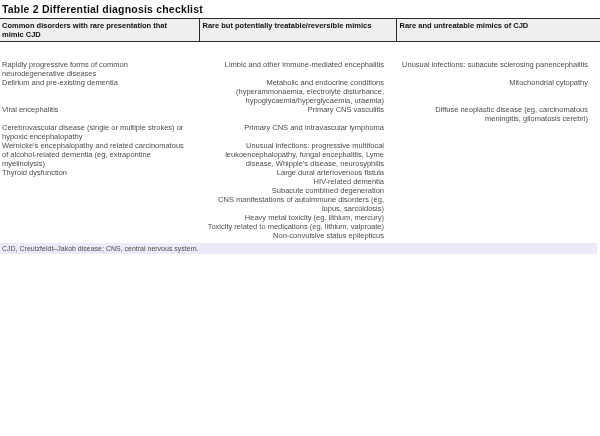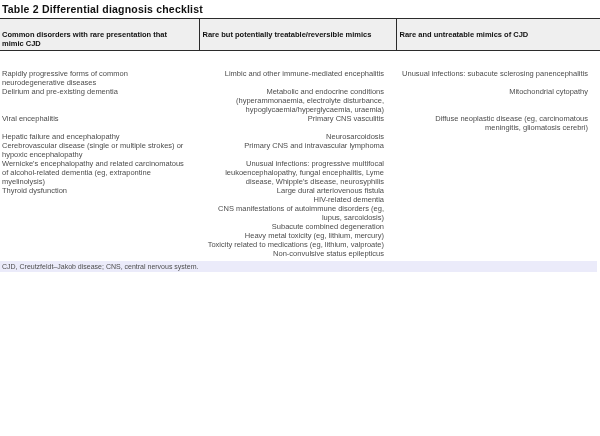--- a/index.html
+++ b/index.html
@@ -29,21 +29,21 @@
   col.c1 { width: 199px; }
   col.c2 { width: 197px; }
   col.c3 { width: 204px; }
   thead th {
     background: #efefef;
     color: #101010;
     font-weight: bold;
     text-align: left;
     border-top: 1px solid #2b2b2b;
     border-bottom: 1px solid #2b2b2b;
-    padding: 11px 10px 2px 2px;
+    padding: 2px 10px 2px 2px;
     vertical-align: top;
     font-size: 7.5px;
     line-height: 9px;
   }
   thead th + th { border-left: 1px solid #2b2b2b; padding-left: 3px; margin-left: 20px; }
   tbody td {
     padding: 0 12px 0 2px;
     vertical-align: top;
   }
   tbody td + td { padding-left: 3px; text-align: right; }
@@ -88,25 +88,20 @@
           <td>Delirium and pre-existing dementia</td>
           <td>Metabolic and endocrine conditions (hyperammonaemia, electrolyte disturbance, hypoglycaemia/hyperglycaemia, uraemia)</td>
           <td>Mitochondrial cytopathy</td>
         </tr>
         <tr>
           <td>Viral encephalitis</td>
           <td>Primary CNS vasculitis</td>
           <td>Diffuse neoplastic disease (eg, carcinomatous meningitis, gliomatosis cerebri)</td>
         </tr>
         <tr>
-          <td>Hepatic failure and encephalopathy</td>
-          <td>Neurosarcoidosis</td>
-          <td></td>
-        </tr>
-        <tr>
           <td>Cerebrovascular disease (single or multiple strokes) or hypoxic encephalopathy</td>
           <td>Primary CNS and intravascular lymphoma</td>
           <td></td>
         </tr>
         <tr>
           <td>Wernicke's encephalopathy and related carcinomatous of alcohol-related dementia (eg, extrapontine myelinolysis)</td>
           <td>Unusual infections: progressive multifocal leukoencephalopathy, fungal encephalitis, Lyme disease, Whipple's disease, neurosyphilis</td>
           <td></td>
         </tr>
         <tr>
@@ -114,26 +109,26 @@
           <td>Large dural arteriovenous fistula</td>
           <td></td>
         </tr>
         <tr>
           <td></td>
           <td>HIV-related dementia</td>
           <td></td>
         </tr>
         <tr>
           <td></td>
-          <td>CNS manifestations of autoimmune disorders (eg, lupus, sarcoidosis)</td>
+          <td>Subacute combined degeneration</td>
           <td></td>
         </tr>
         <tr>
           <td></td>
-          <td>Subacute combined degeneration</td>
+          <td>CNS manifestations of autoimmune disorders (eg, lupus, sarcoidosis)</td>
           <td></td>
         </tr>
         <tr>
           <td></td>
           <td>Heavy metal toxicity (eg, lithium, mercury)</td>
           <td></td>
         </tr>
         <tr>
           <td></td>
           <td>Toxicity related to medications (eg, lithium, valproate)</td>

